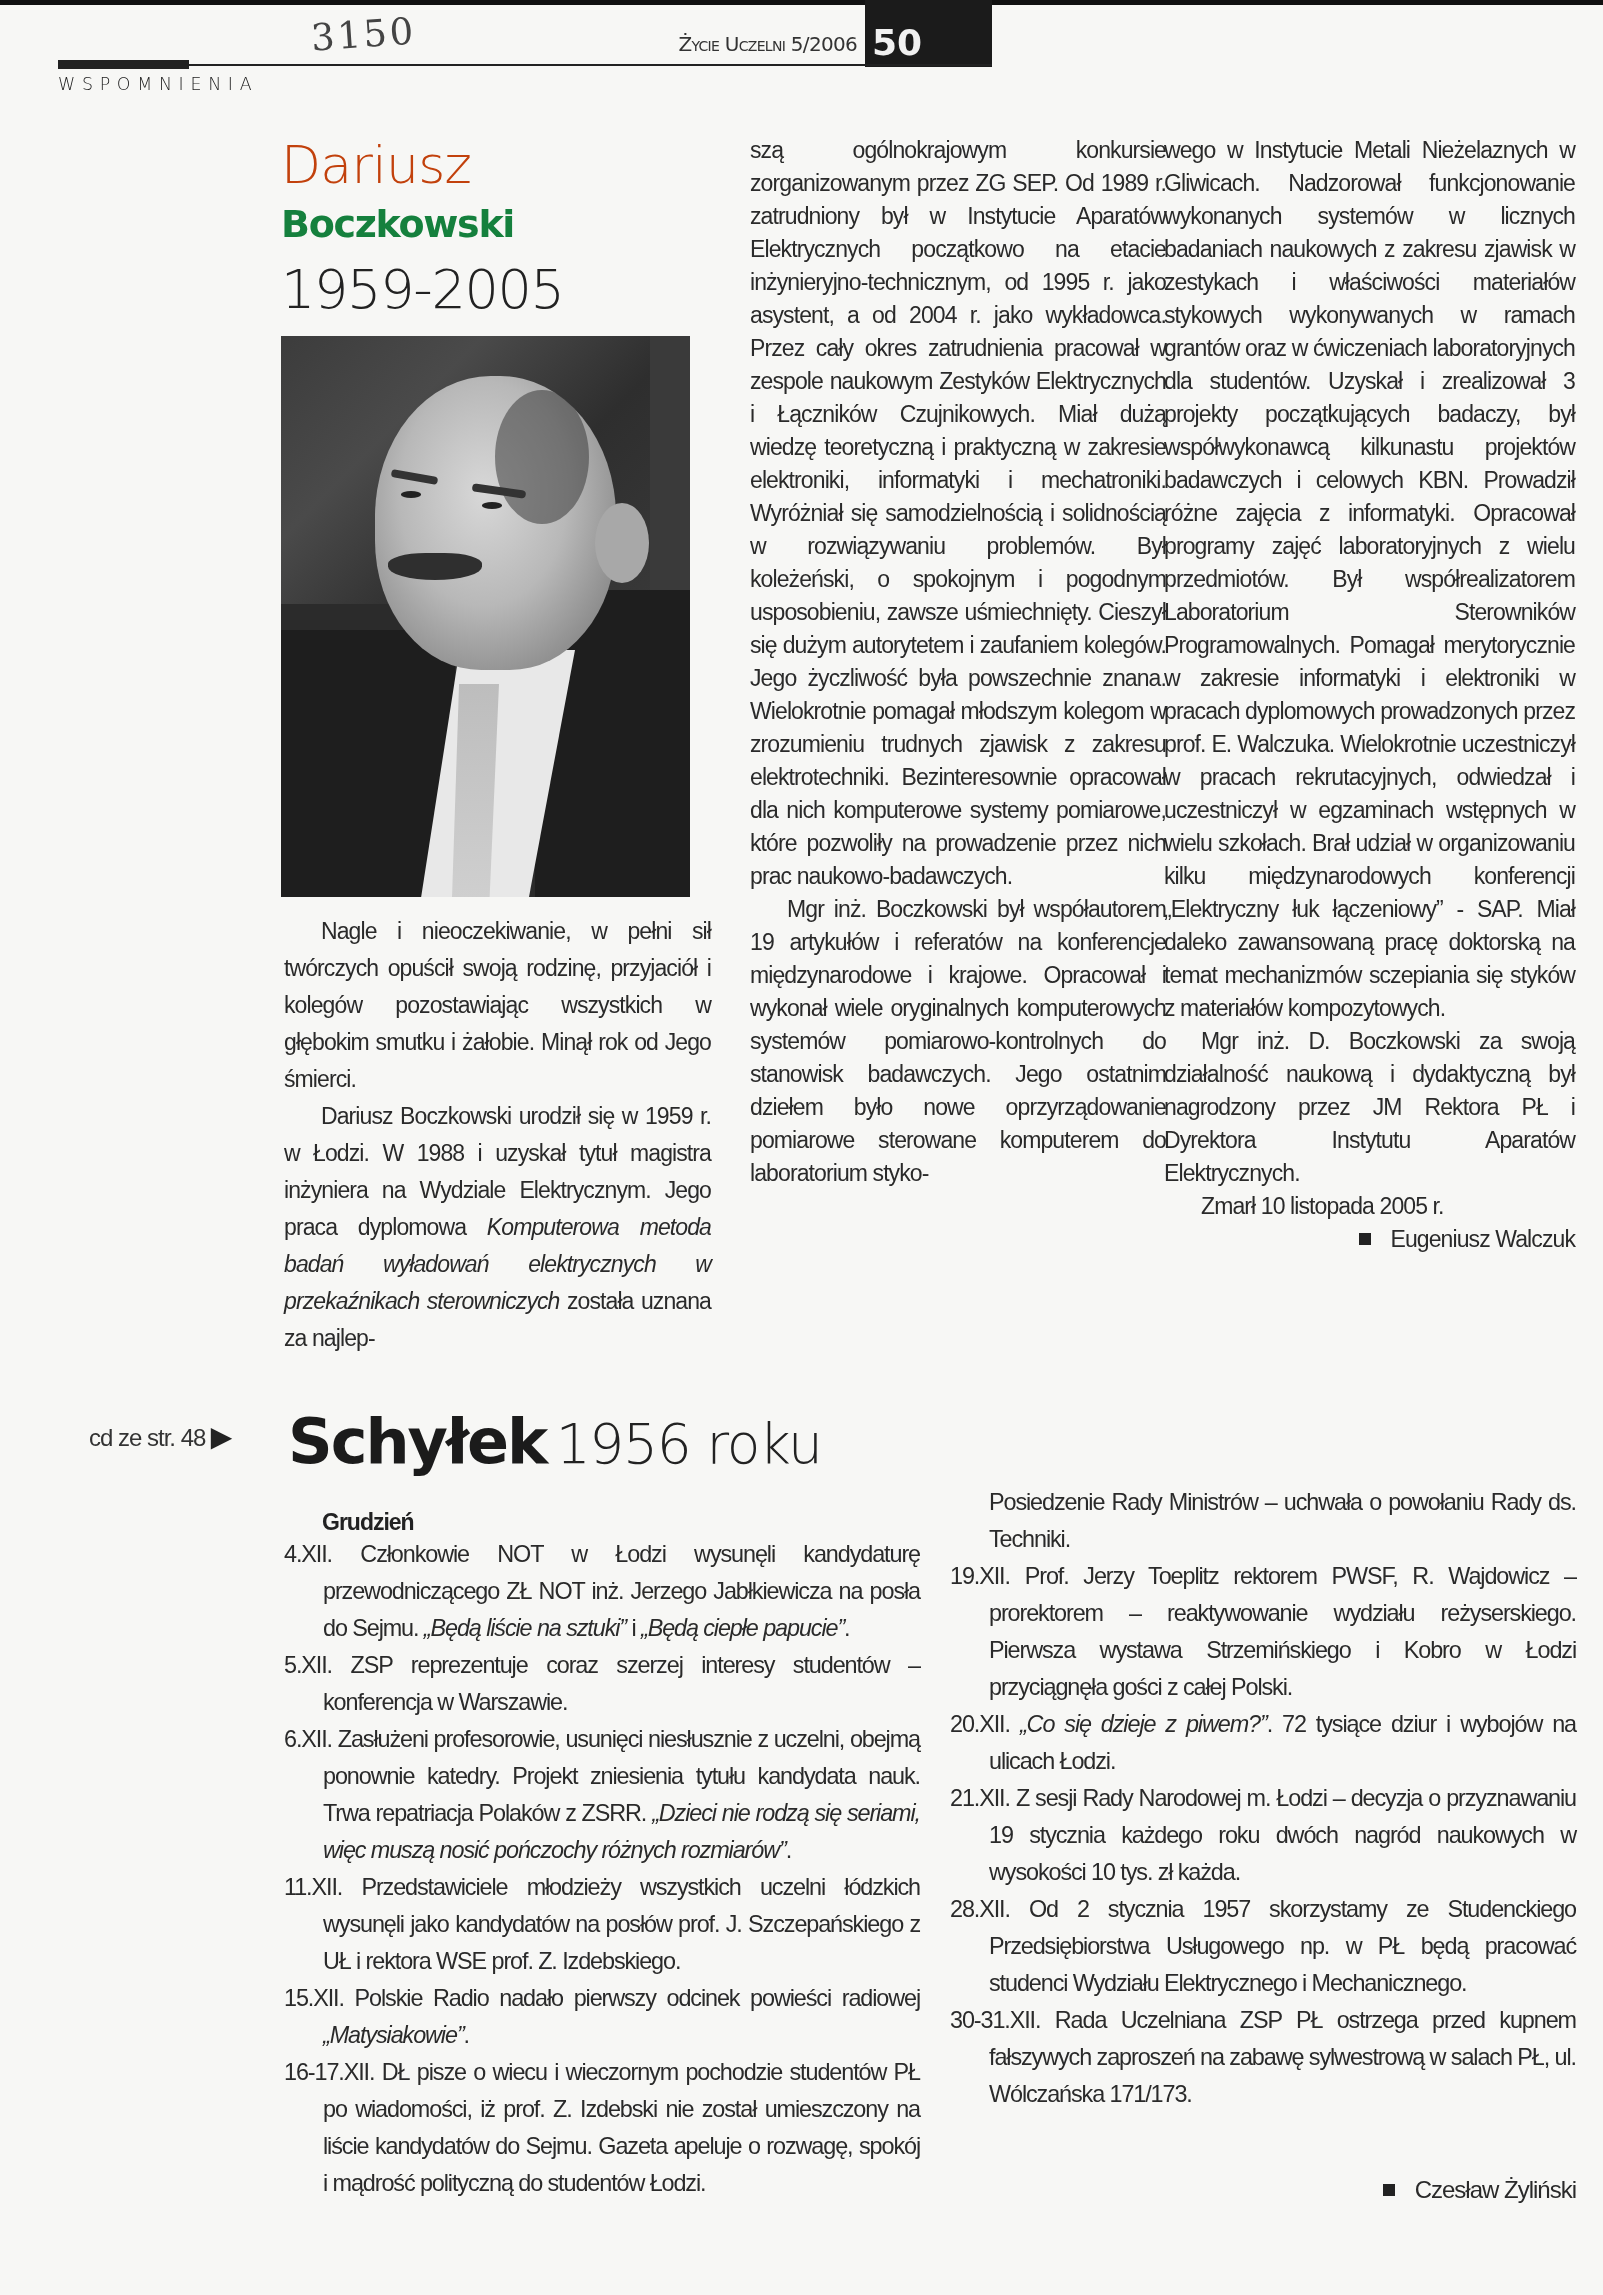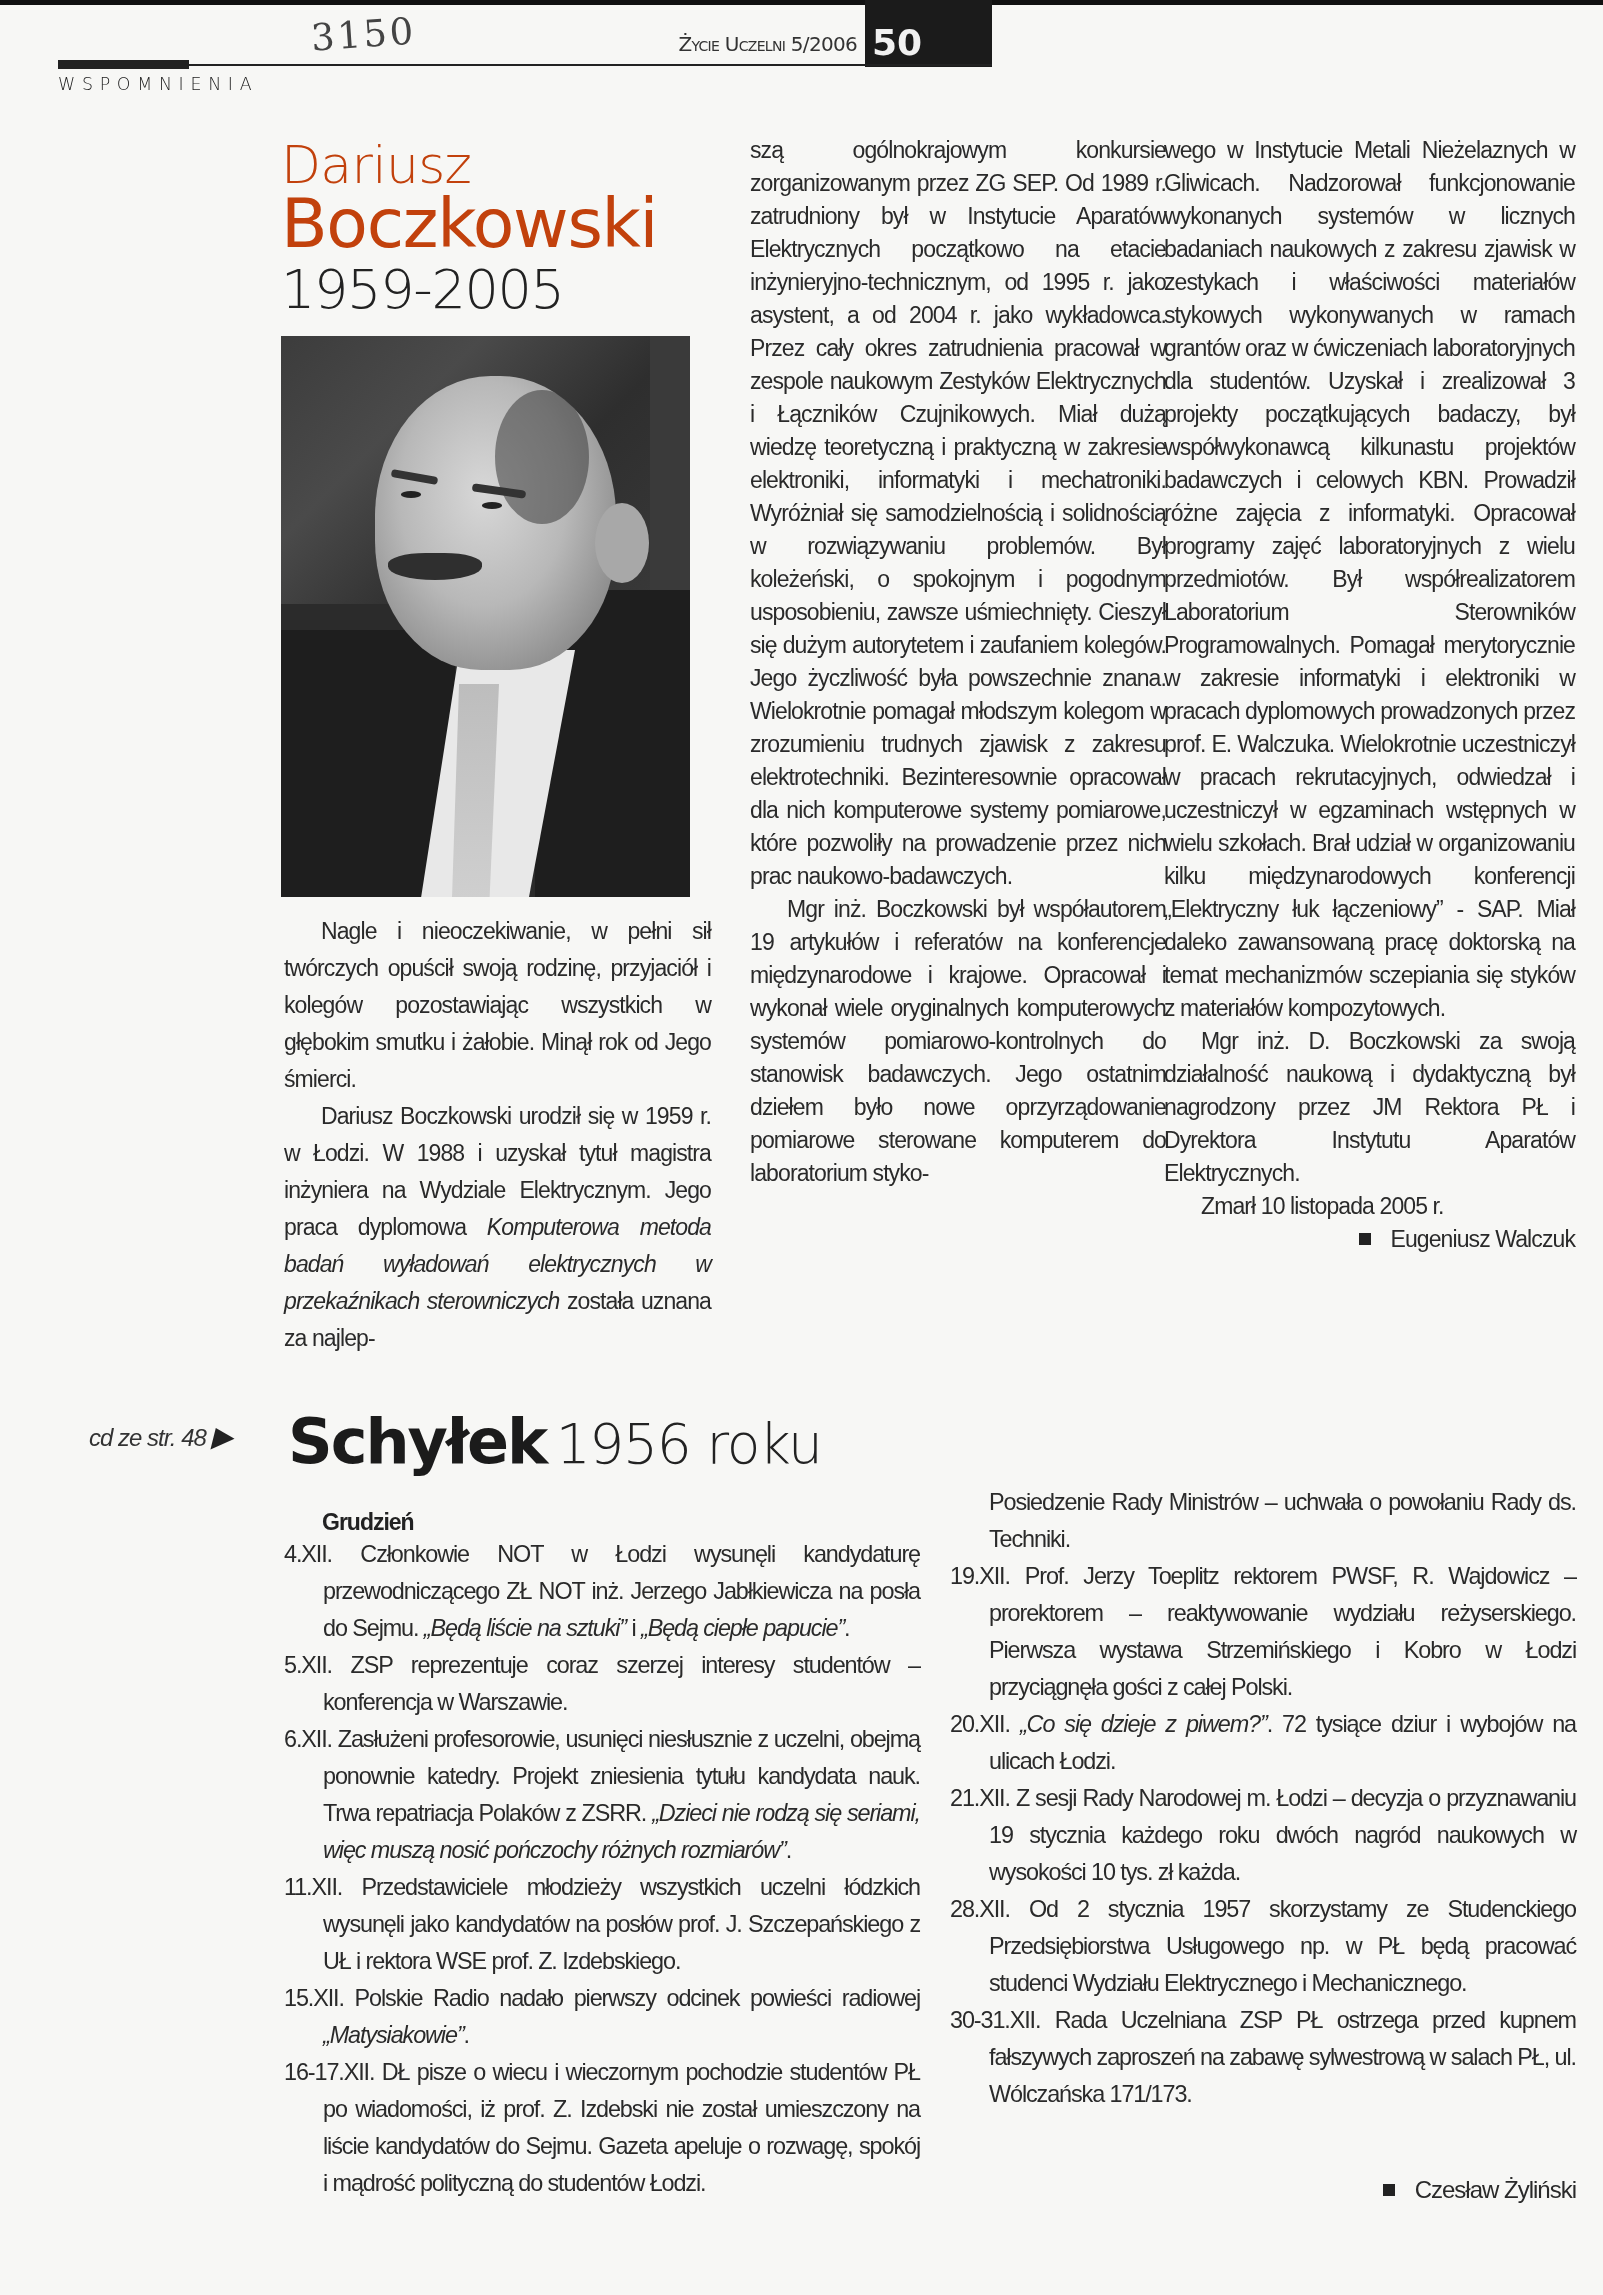--- a/index.html
+++ b/index.html
@@ -12,21 +12,21 @@
   .topline { left:0; top:0; width:1603px; height:4.7px; background:#111; }
   .num-box { left:865px; top:0; width:127px; height:67px; background:#1b1b1b; }
   .page-num { left:872px; top:23px; font-family:"DejaVu Sans", sans-serif; font-weight:bold; font-size:36px; color:#f0f0f0; line-height:40px; }
   .journal { left:589px; top:31px; width:268px; text-align:right; font-family:"DejaVu Sans", sans-serif; font-size:20px; color:#333; letter-spacing:-0.7px; line-height:27px; font-variant:small-caps; }
   .handwritten { left:311px; top:14.7px; font-family:"DejaVu Serif", serif; font-size:37px; color:#444; font-weight:200; letter-spacing:2.7px; transform:rotate(-4deg); line-height:40px; }
   .rule { left:58px; top:64px; width:934px; height:2px; background:#222; }
   .rule-thick { left:58px; top:60px; width:131px; height:9.4px; background:#222; }
   .section-label { left:58px; top:74px; font-family:"DejaVu Sans", sans-serif; font-size:17.4px; letter-spacing:6.7px; color:#222; font-weight:300; line-height:21.4px; }
 
   .name1 { left:281px; top:137px; font-family:"DejaVu Sans", sans-serif; font-size:52px; font-weight:300; color:#c2410c; line-height:56px; letter-spacing:-0.7px; }
-  .name2 { left:281px; top:194px; font-family:"DejaVu Sans", sans-serif; font-size:68px; font-weight:normal; color:#c2410c; line-height:60px; letter-spacing:-1.3px; }
+  .name2 { left:281px; top:194px; font-family:"DejaVu Sans", sans-serif; font-size:38px; font-weight:bold; color:#15803d; line-height:60px; letter-spacing:-1.3px; }
   .years { left:281px; top:260px; font-family:"DejaVu Sans", sans-serif; font-size:54px; font-weight:300; color:#222; line-height:60px; letter-spacing:-1.3px; }
 
   .photo { left:281px; top:336px; width:409px; height:561px; background:#2b2b2b; overflow:hidden; }
   .photo .bg-curtain { position:absolute; left:0; top:0; width:409px; height:268px; background:linear-gradient(135deg,#3c3c3c 0%,#4a4a4a 30%,#2e2e2e 60%,#3a3a3a 100%); }
   .photo .bg-right { position:absolute; right:0; top:0; width:40px; height:281px; background:#3a3a3a; }
   .photo .head { position:absolute; left:94px; top:40px; width:241px; height:294px; border-radius:48% 48% 44% 44%; background:radial-gradient(ellipse at 45% 40%, #d8d8d8 0%, #b8b8b8 45%, #8a8a8a 80%, #6a6a6a 100%); }
   .photo .hair { position:absolute; left:214px; top:54px; width:94px; height:134px; border-radius:50%; background:#3a3a3a; opacity:.55; }
   .photo .ear { position:absolute; left:314px; top:167px; width:54px; height:80px; border-radius:50%; background:#a8a8a8; }
   .photo .brow-l { position:absolute; left:110px; top:137px; width:47px; height:8px; background:#333; border-radius:4px; transform:rotate(10deg); }
   .photo .brow-r { position:absolute; left:191px; top:151px; width:54px; height:8px; background:#333; border-radius:4px; transform:rotate(8deg); }
@@ -41,21 +41,21 @@
   .col { font-size:23px; line-height:33px; color:#2a2a2a; text-align:justify; letter-spacing:-0.9px; }
   .col p { margin:0; }
   .col .ind { text-indent:37px; }
   .col em { font-style:italic; }
   .col-left { left:284px; top:913px; width:427px; line-height:37px; }
   .col-mid { left:750px; top:134px; width:416px; }
   .col-right { left:1164px; top:134px; width:411px; }
   .sig { text-align:right; }
   .sig .sq { display:inline-block; width:12px; height:12px; background:#222; margin-right:19px; vertical-align:middle; position:relative; top:-2px; }
 
-  .cont { left:89px; top:1417px; font-size:24px; color:#333; letter-spacing:-1px; line-height:40px;font-style:italic; }
+  .cont { left:89px; top:1417px; font-size:24px; color:#333; letter-spacing:-1px; line-height:40px; }
   .cont .arrow { font-size:28px; margin-left:5.4px; color:#222; }
   .s2-title { left:288px; top:1405px; line-height:74px; white-space:nowrap; }
   .s2-title .b { font-family:"DejaVu Sans", sans-serif; font-weight:bold; font-size:62px; letter-spacing:-2px; color:#1b1b1b; }
   .s2-title .l { font-family:"DejaVu Sans", sans-serif; font-weight:300; font-size:55px; letter-spacing:-1.3px; color:#222; margin-left:9.4px; }
   .month { left:322px; top:1508px; font-size:23px; font-weight:bold; letter-spacing:-1px; color:#222; line-height:29px; }
 
   .chron { font-size:23.4px; line-height:37px; color:#2a2a2a; letter-spacing:-1.1px; text-align:justify; }
   .chron .entry { padding-left:39px; text-indent:-39px; margin:0; }
   .chron .cont-entry { padding-left:39px; margin:0; }
   .chron em { font-style:italic; }

